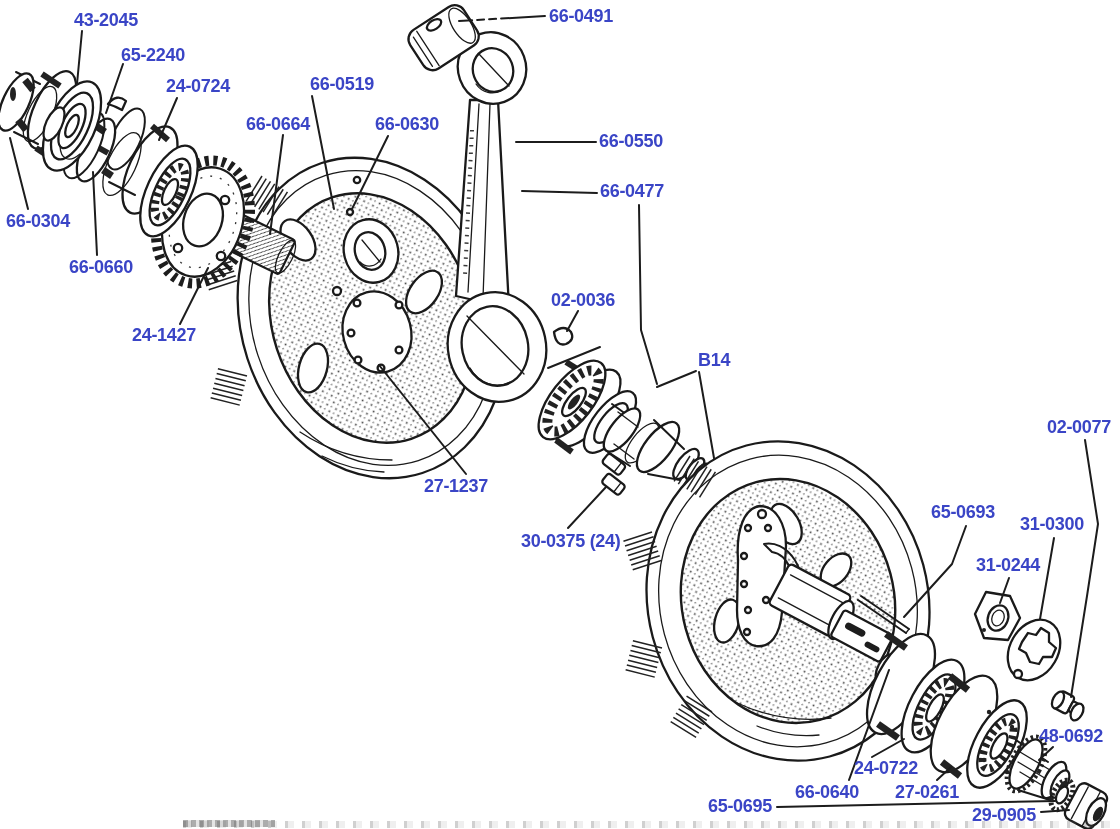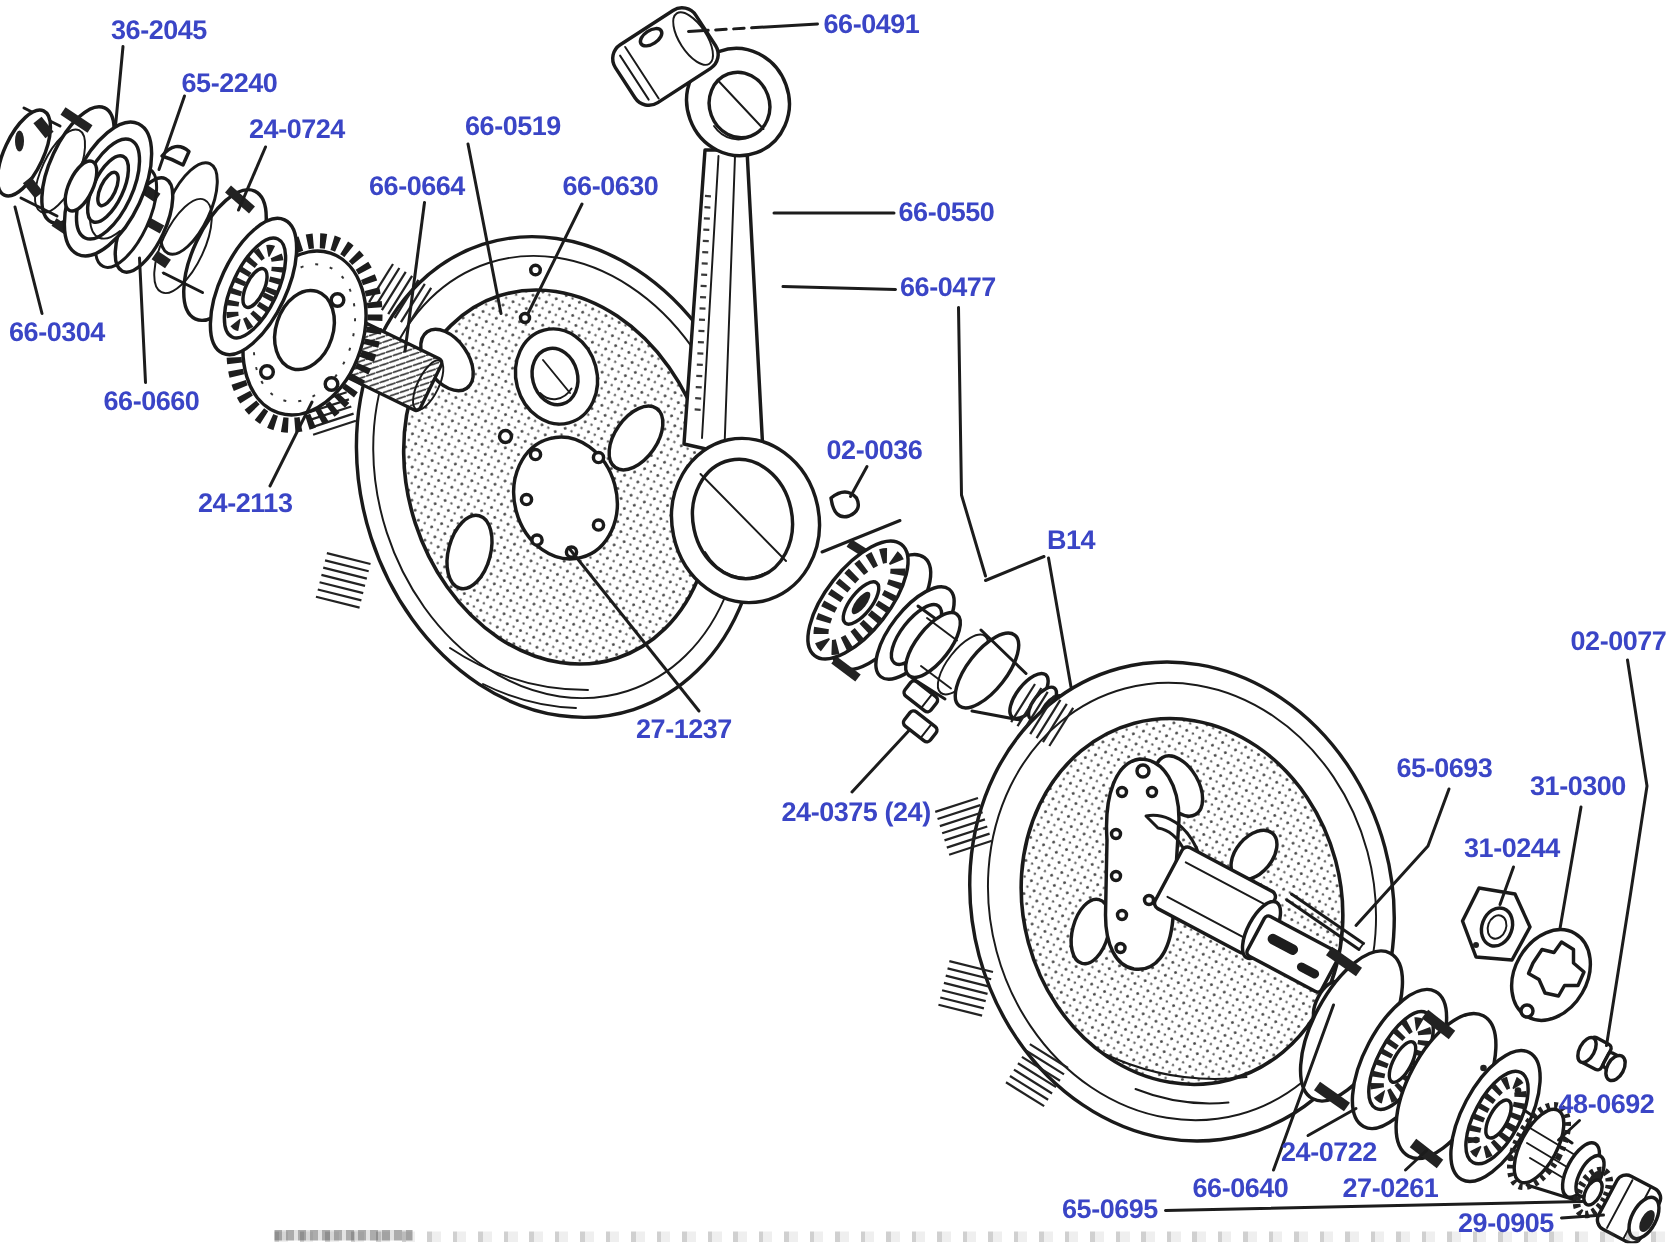--- a/index.html
+++ b/index.html
@@ -341,36 +341,36 @@
     <path class="lead" d="M1009,578 L1000,603"></path>
     <path class="lead" d="M1053,747 L1039,760"></path>
     <path class="lead" d="M872,757 L904,739"></path>
     <path class="lead" d="M937,780 L951,767"></path>
     <path class="lead" d="M849,780 L889,670"></path>
     <path class="lead" d="M777,807 L1055,801"></path>
     <path class="lead" d="M1041,812 L1069,810"></path>
   </g>
 </svg>
 
-<div class="callout" style="left:74px;top:10px">36-2045</div>
+<div class="callout" style="left:74px;top:10px">43-2045</div>
 <div class="callout" style="left:121px;top:45px">65-2240</div>
 <div class="callout" style="left:166px;top:76px">24-0724</div>
 <div class="callout" style="left:246px;top:114px">66-0664</div>
 <div class="callout" style="left:310px;top:74px">66-0519</div>
 <div class="callout" style="left:375px;top:114px">66-0630</div>
 <div class="callout" style="left:549px;top:6px">66-0491</div>
 <div class="callout" style="left:599px;top:131px">66-0550</div>
 <div class="callout" style="left:600px;top:181px">66-0477</div>
 <div class="callout" style="left:6px;top:211px">66-0304</div>
 <div class="callout" style="left:69px;top:257px">66-0660</div>
-<div class="callout" style="left:132px;top:325px">24-2113</div>
+<div class="callout" style="left:132px;top:325px">24-1427</div>
 <div class="callout" style="left:551px;top:290px">02-0036</div>
 <div class="callout" style="left:698px;top:350px">B14</div>
 <div class="callout" style="left:424px;top:476px">27-1237</div>
-<div class="callout" style="left:521px;top:531px">24-0375 (24)</div>
+<div class="callout" style="left:521px;top:531px">30-0375 (24)</div>
 <div class="callout" style="left:1047px;top:417px">02-0077</div>
 <div class="callout" style="left:931px;top:502px">65-0693</div>
 <div class="callout" style="left:1020px;top:514px">31-0300</div>
 <div class="callout" style="left:976px;top:555px">31-0244</div>
 <div class="callout" style="left:1039px;top:726px">48-0692</div>
 <div class="callout" style="left:854px;top:758px">24-0722</div>
 <div class="callout" style="left:795px;top:782px">66-0640</div>
 <div class="callout" style="left:895px;top:782px">27-0261</div>
 <div class="callout" style="left:708px;top:796px">65-0695</div>
 <div class="callout" style="left:972px;top:805px">29-0905</div>

